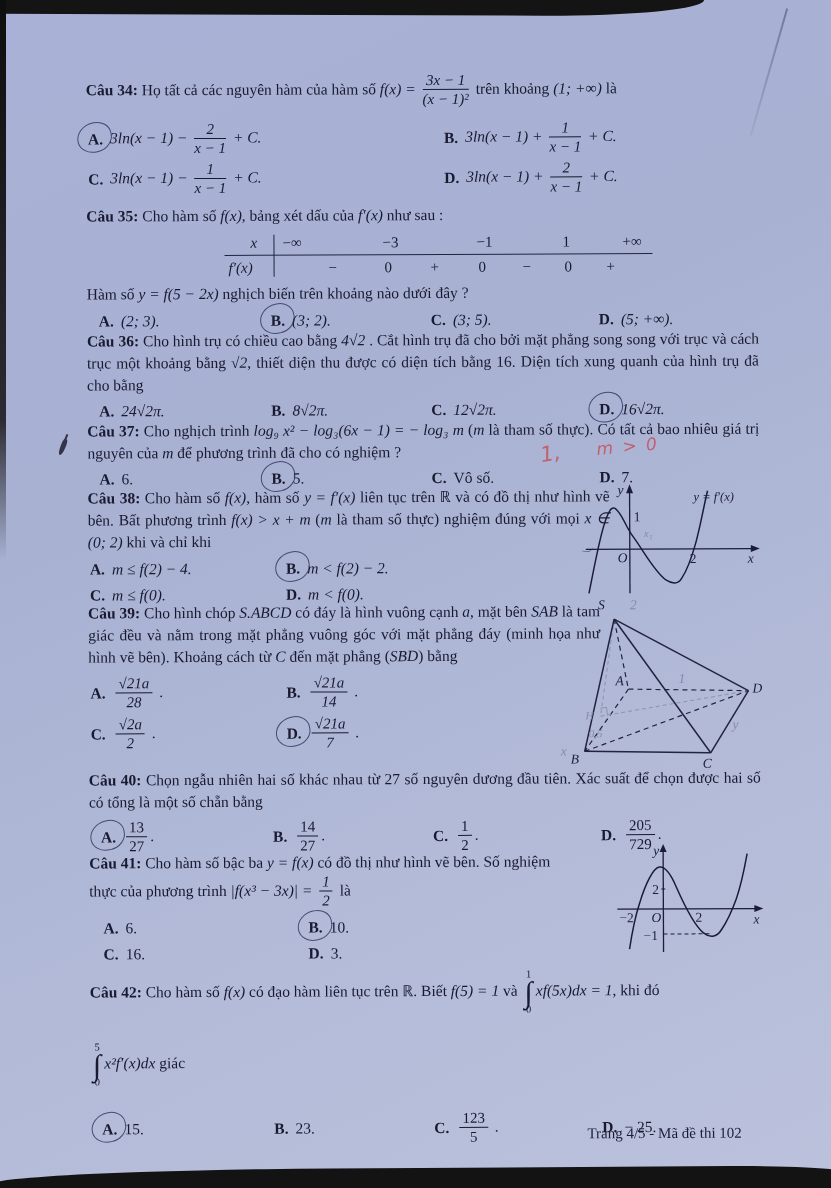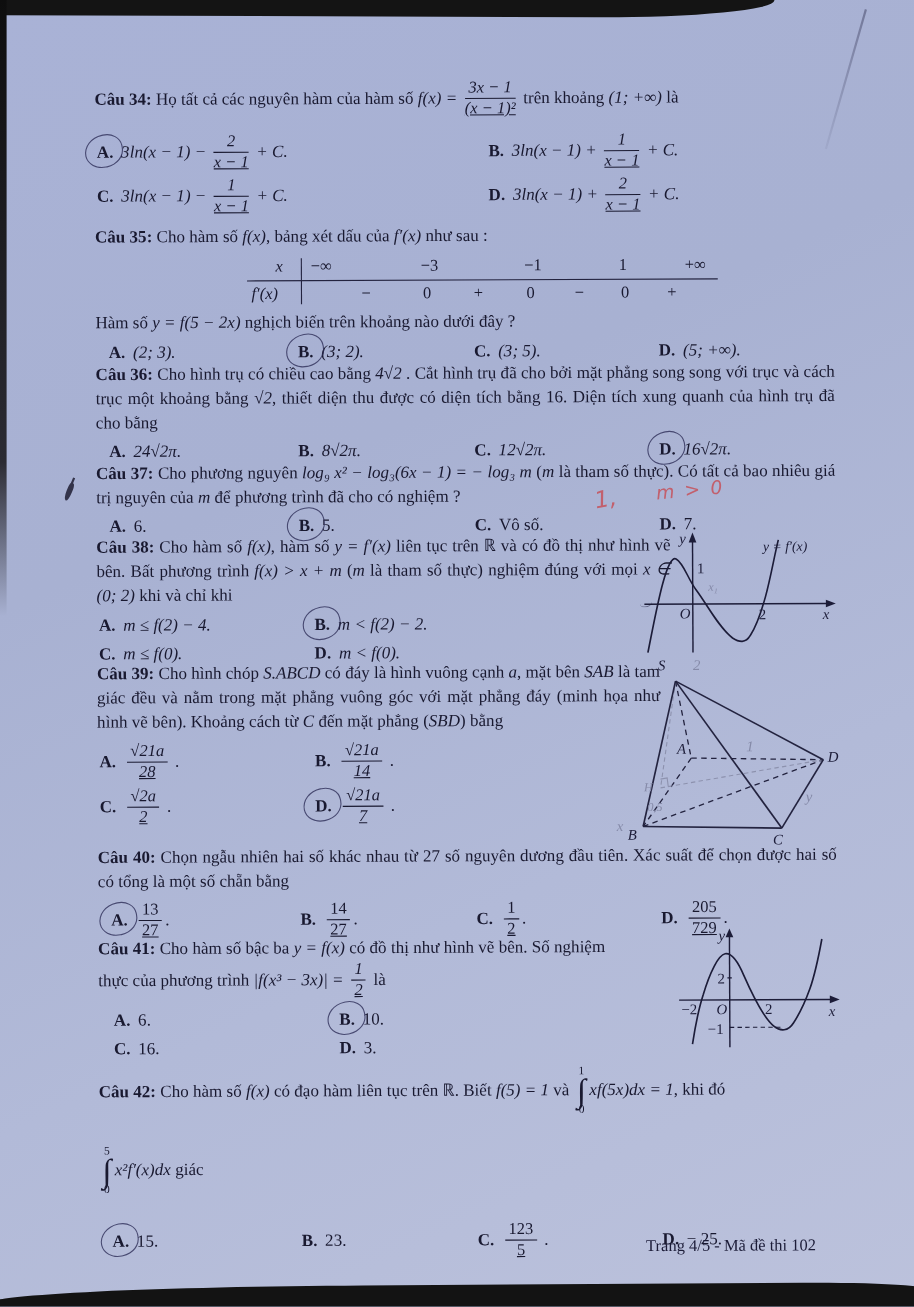--- a/index.html
+++ b/index.html
@@ -31,21 +31,21 @@
   .grid2{display:grid;grid-template-columns:356px auto;}
   .grid2b{display:grid;grid-template-columns:196px auto;}
   .grid4{display:grid;grid-template-columns:172px 160px 168px auto;padding-left:10px;}
   .opt{display:flex;align-items:center;gap:5px;padding:2px 0;}
   .opt .letter{font-weight:bold;position:relative;display:inline-block;padding:0 2px;}
   .letter.circled::before{content:'';position:absolute;left:-9px;top:-6px;width:33px;height:28px;
     border:1.7px solid rgba(42,42,84,.78);border-radius:55% 45% 52% 48%;transform:rotate(-12deg);}
 
   .frac{display:inline-block;vertical-align:middle;text-align:center;line-height:1.15;padding:0 3px;font-size:15px;}
   .frac .num{display:block;border-bottom:1.3px solid currentColor;padding:0 3px 0;}
-  .frac .den{display:block;padding-top:1px;text-decoration:underline;}
+  .frac .den{display:block;padding-top:1px;}
 
   .intgrl{display:inline-flex;flex-direction:column;align-items:center;vertical-align:middle;
     line-height:1;margin:0 3px;}
   .intgrl .ilim{font-size:10.5px;line-height:1;}
   .intgrl .isym{font-size:30px;line-height:.8;font-style:italic;}
 
   .pu{position:relative;}
   .pu::after{content:'';position:absolute;left:-3px;right:-8px;bottom:-4px;height:8px;
     border-bottom:1.5px solid rgba(88,92,122,.85);border-radius:0 0 60% 40%;}
 
@@ -151,21 +151,21 @@
             <span><span class="mi">12√2π.</span></span>
           </div>
         <div class="opt">
             <span class="letter circled">D.</span>
             <span><span class="mi">16√2π.</span></span>
           </div>
       </div>
     </section>
 
     <section class="q" style="top:419px;">
-      <div class="stem"><b class="qlabel">Câu 37:</b> <span><span>Cho phương nguyên </span><span class="mi">log₉ x² − log₃(6x − 1) = − log₃ m</span><span> (</span><span class="mi">m</span><span> là tham số thực). Có tất cả bao nhiêu giá trị nguyên của </span><span class="mi">m</span><span> để phương trình đã cho có nghiệm ?</span></span></div>
+      <div class="stem"><b class="qlabel">Câu 37:</b> <span><span>Cho nghịch trình </span><span class="mi">log₉ x² − log₃(6x − 1) = − log₃ m</span><span> (</span><span class="mi">m</span><span> là tham số thực). Có tất cả bao nhiêu giá trị nguyên của </span><span class="mi">m</span><span> để phương trình đã cho có nghiệm ?</span></span></div>
       <div class="opts grid4" style="margin-top:2px;">
         <div class="opt">
             <span class="letter">A.</span>
             <span><span>6.</span></span>
           </div>
         <div class="opt">
             <span class="letter circled">B.</span>
             <span><span>5.</span></span>
           </div>
         <div class="opt">

